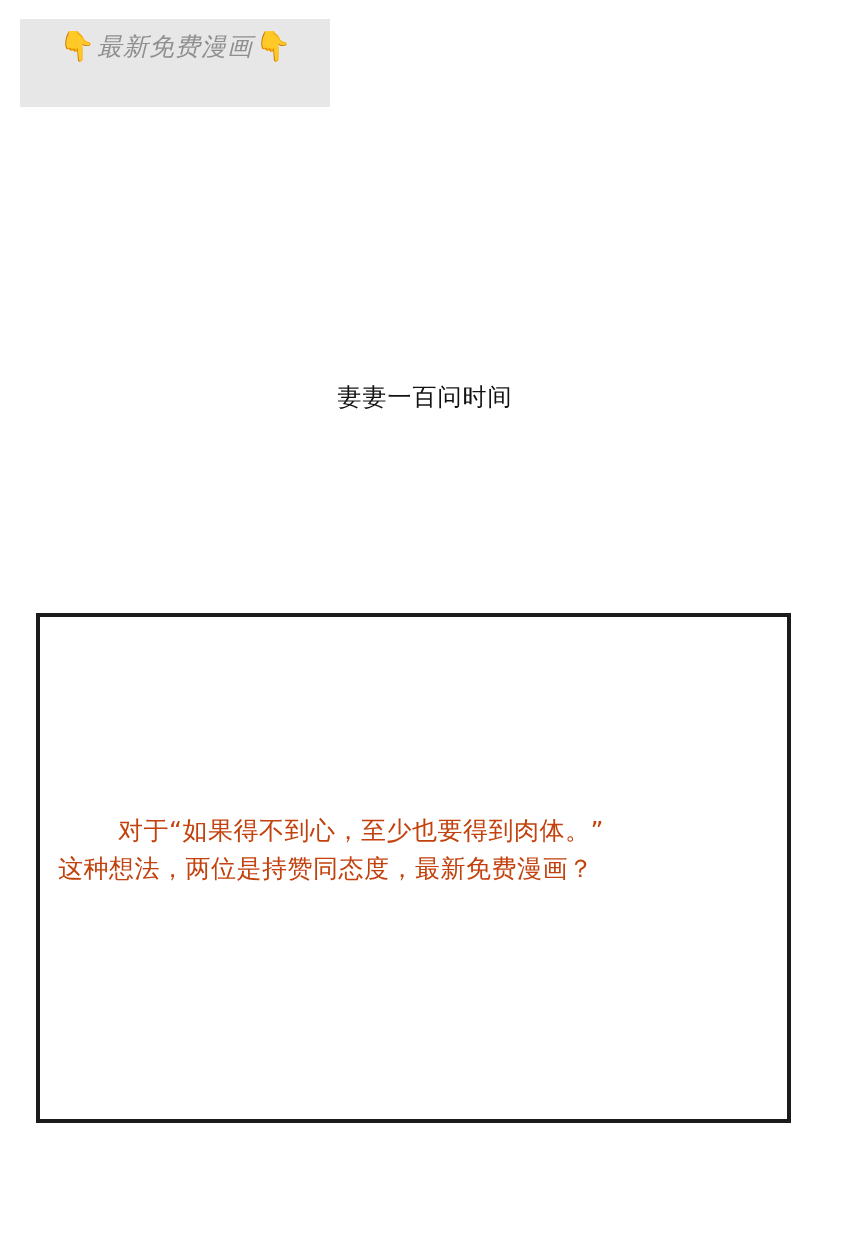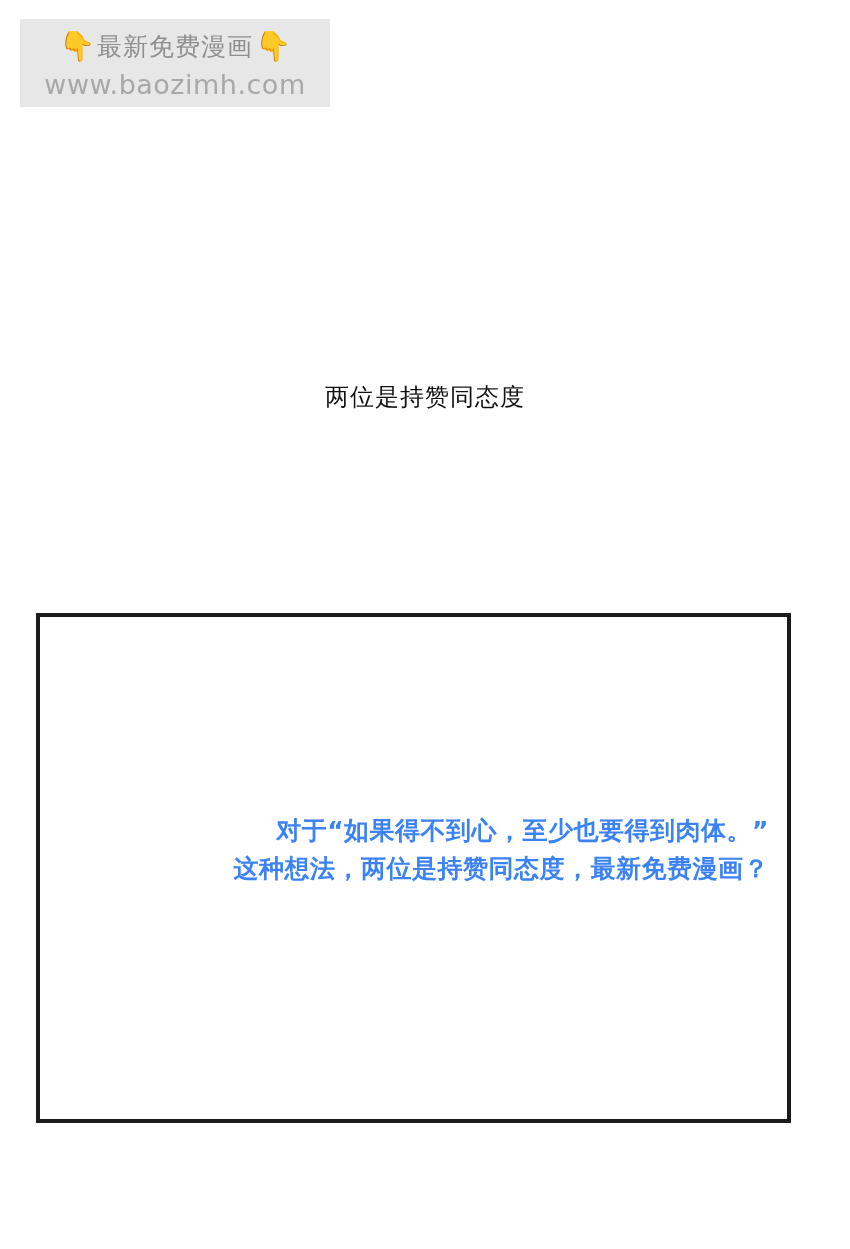--- a/index.html
+++ b/index.html
@@ -36,20 +36,21 @@
   .wm-hand {
     font-size: 29px;
     line-height: 1;
     color: #f5c242;
   }
   .wm-cn {
     font-size: 25px;
     letter-spacing: 1px;
     color: #8f8f8f;
     font-weight: 500;
+    font-style: italic;
   }
   .wm-line2 {
     text-align: center;
     font-size: 27px;
     color: #a8a8a8;
     letter-spacing: 0.5px;
     line-height: 36px;
     font-family: "DejaVu Sans", "Liberation Sans", sans-serif;
   }
 
@@ -75,49 +76,47 @@
     height: 510px;
     box-sizing: border-box;
     border: 4px solid #1b1b1b;
     background: #ffffff;
   }
   .dialogue-text {
     position: absolute;
     left: 0;
     top: 195px;
     width: 100%;
-    text-align: right;
+    text-align: left;
     font-size: 25px;
     line-height: 38px;
-    color: #3b82f6;
+    color: #c2410c;
     letter-spacing: 0.5px;
     padding: 0 18px;
     box-sizing: border-box;
-    font-weight: bold;
   }
   .dialogue-line1 {
     text-indent: 60px;
     display: block;
   }
   .dialogue-line2 {
     display: block;
   }
 </style>
 </head>
 <body>
 
 <div class="watermark">
   <div class="wm-line1">
     <span class="wm-hand">👇</span>
     <span class="wm-cn">最新免费漫画</span>
     <span class="wm-hand">👇</span>
   </div>
-  <div class="wm-line2">www.baozimh.com</div>
 </div>
 
-<div class="caption">两位是持赞同态度</div>
+<div class="caption">妻妻一百问时间</div>
 
 <div class="dialogue-box">
   <div class="dialogue-text">
     <span class="dialogue-line1">对于“如果得不到心，至少也要得到肉体。”</span>
     <span class="dialogue-line2">这种想法，两位是持赞同态度，最新免费漫画？</span>
   </div>
 </div>
 
 </body></html>

